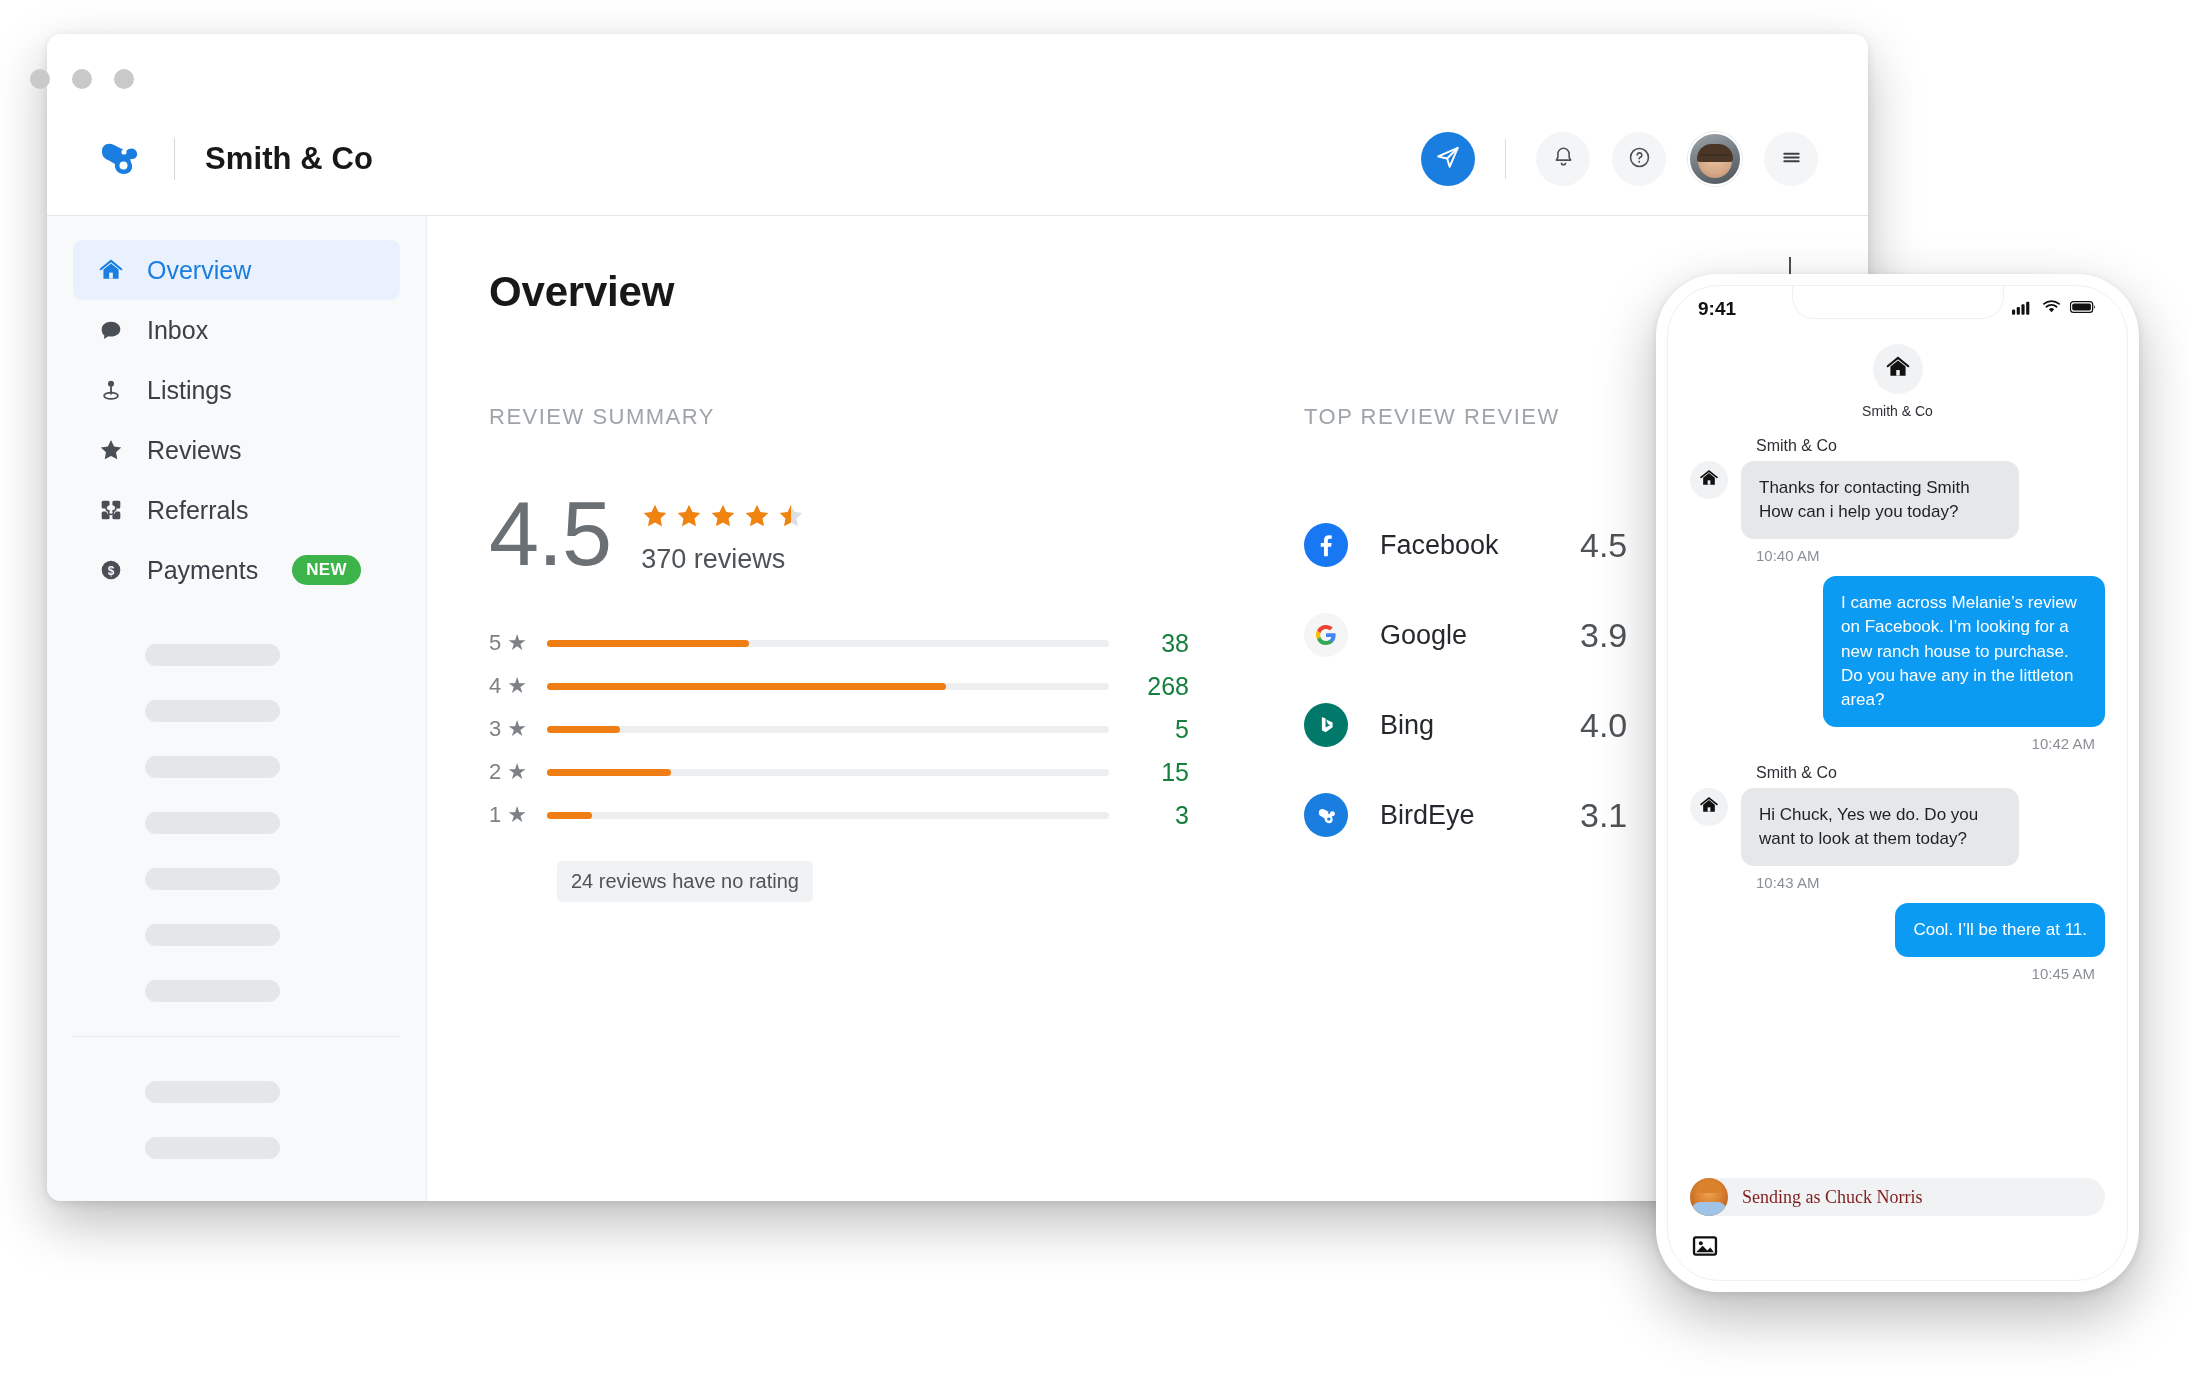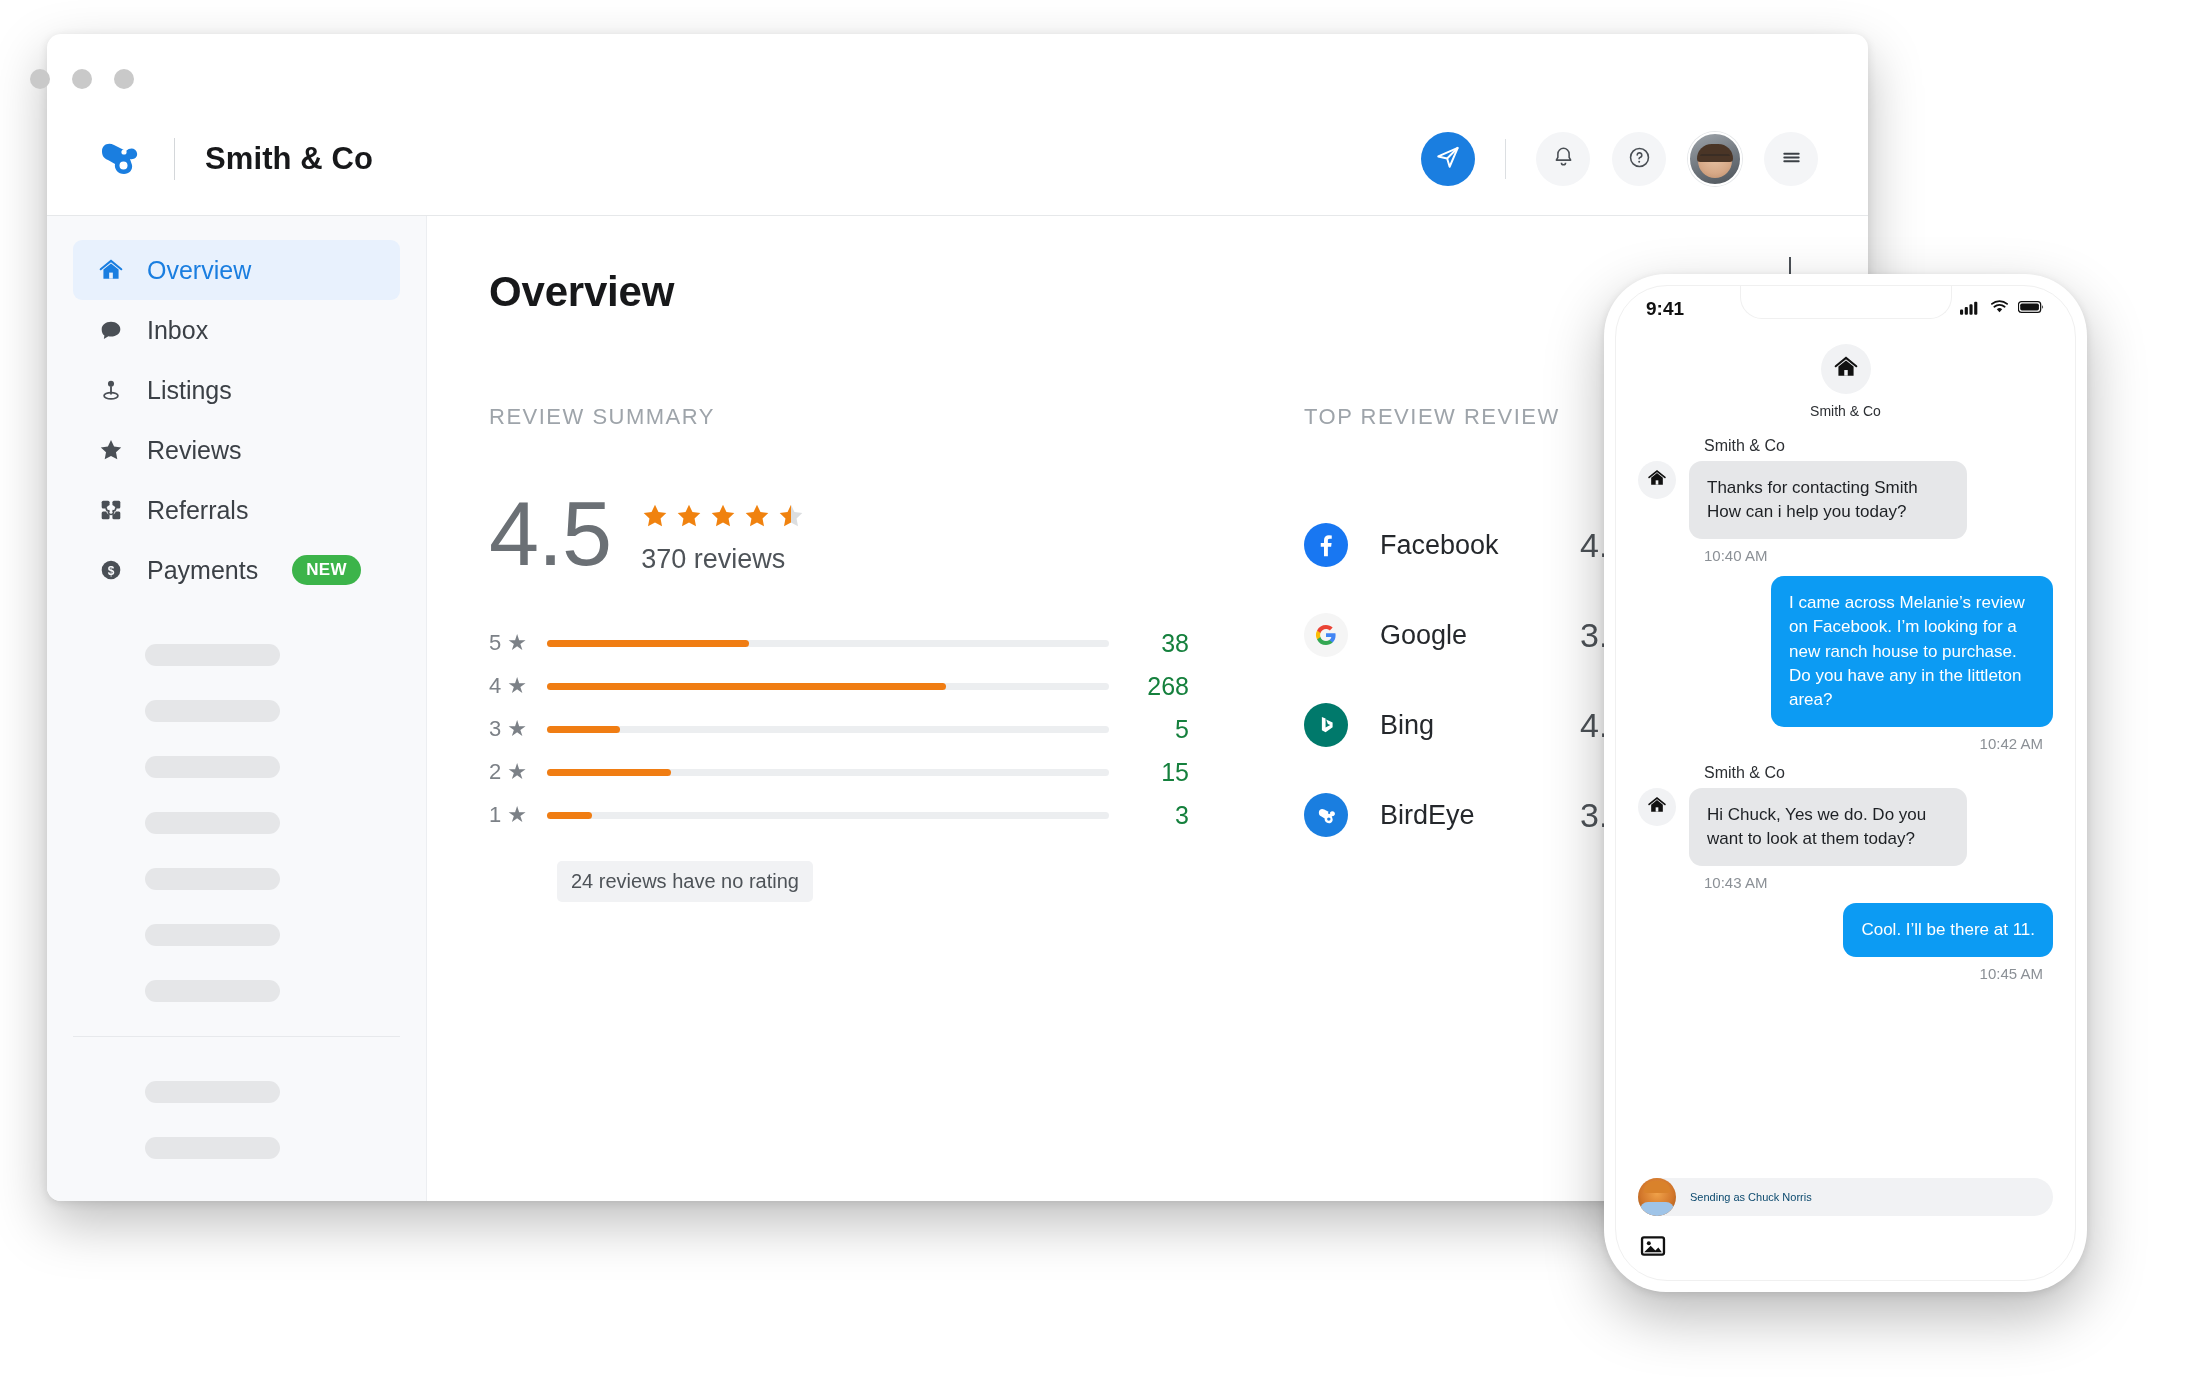--- a/index.html
+++ b/index.html
@@ -125,21 +125,21 @@
 
   .src-list { margin-top: 70px; }
   .src-row { display: flex; align-items: center; height: 90px; }
   .src-logo { width: 44px; height: 44px; border-radius: 50%; display: flex; align-items: center; justify-content: center; flex: 0 0 auto; }
   .src-name { font-size: 27px; color: #25282c; margin-left: 32px; width: 200px; }
   .src-score { font-size: 34px; color: #4e5358; width: 80px; text-align: left; }
   .src-stars { display: flex; gap: 3px; margin-left: 14px; }
 
   
   .phone {
-    position: absolute; left: 1604px; top: 274px;
+    position: absolute; left: 1656px; top: 274px;
     width: 483px; height: 1018px;
     background: #ffffff; border-radius: 62px;
     box-shadow: 0 2px 8px rgba(0,0,0,.10), 0 24px 58px rgba(0,0,0,.28);
     padding: 11px;
   }
   .phone-screen {
     width: 100%; height: 100%; background: #ffffff; border-radius: 52px;
     overflow: hidden; position: relative; display: flex; flex-direction: column;
     border: 1px solid #f0f0f0;
   }
@@ -192,21 +192,21 @@
   }
   .sending-av {
     width: 38px; height: 38px; border-radius: 50%; flex: 0 0 auto;
     background: radial-gradient(circle at 50% 40%, #f0a24a 0%, #d2762a 55%, #8d4c18 100%);
     position: relative; overflow: hidden;
   }
   .sa-hair { position:absolute; left:50%; top:8%; transform:translateX(-50%);
              width:26px; height:12px; border-radius:13px 13px 3px 3px; background:#d9822b; }
   .sa-body { position:absolute; left:50%; bottom:0; transform:translateX(-50%);
              width:34px; height:14px; border-radius:8px 8px 0 0; background:#9fc4e8; }
-  .sending-text { font-size: 11px; color: #0c4a6e; }
+  .sending-text { font-size: 18px; color: #7f1d1d; font-family: Liberation Serif, serif; }
   .input-row { display: flex; align-items: center; gap: 14px; }
   .img-icon { width: 30px; display: flex; align-items: center; justify-content: center; flex: 0 0 auto; }
   .input-pill {
     flex: 1; height: 54px; border: 1px solid #e4e6e8; border-radius: 28px;
     display: flex; align-items: center; padding: 0 20px 0 26px;
   }
   .input-pill span.ph { flex: 1; font-size: 18px; color: #8b9096; }
 
   .divider-tick {
     position: absolute; left: 1789px; top: 257px;

